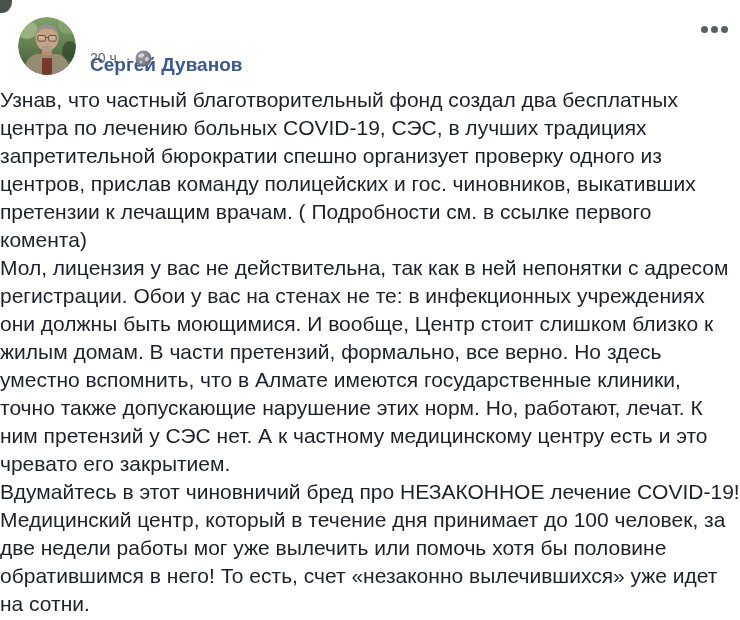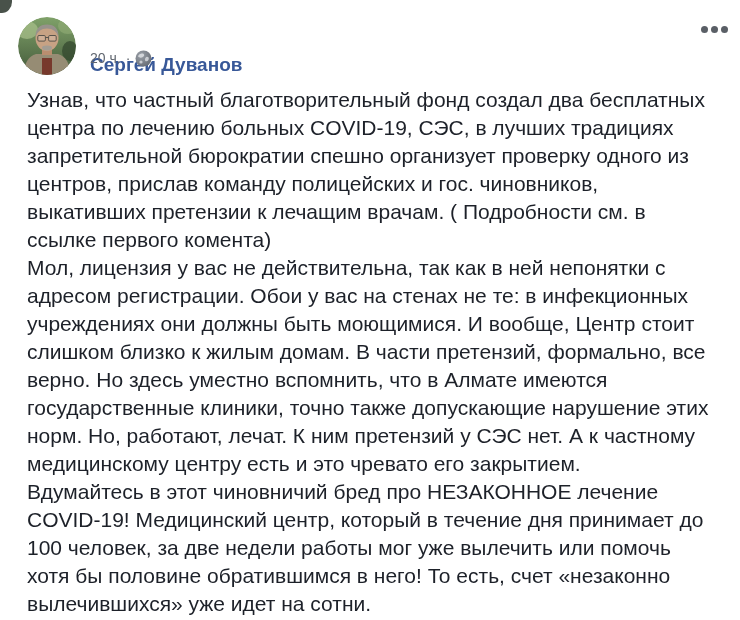--- a/index.html
+++ b/index.html
@@ -86,21 +86,21 @@
     width: 7px;
     height: 7px;
     border-radius: 50%;
     background: #5a5f66;
   }
   .post-body {
     position: absolute;
     top: 86px;
     left: 0;
     right: 0;
-    padding: 0 27px;
+    padding: 0 0;
     font-size: 21px;
     line-height: 28px;
     color: #1d2129;
     letter-spacing: 0;
     word-spacing: 0;
   }
   .post-body p {
     margin: 0;
   }
 </style>

